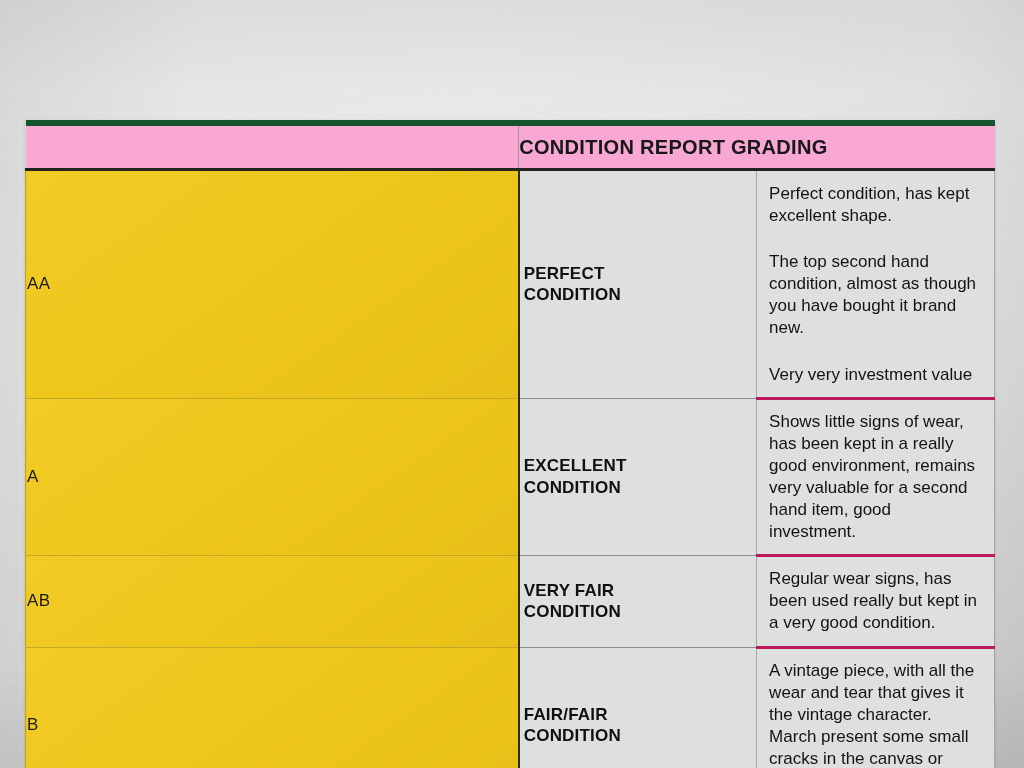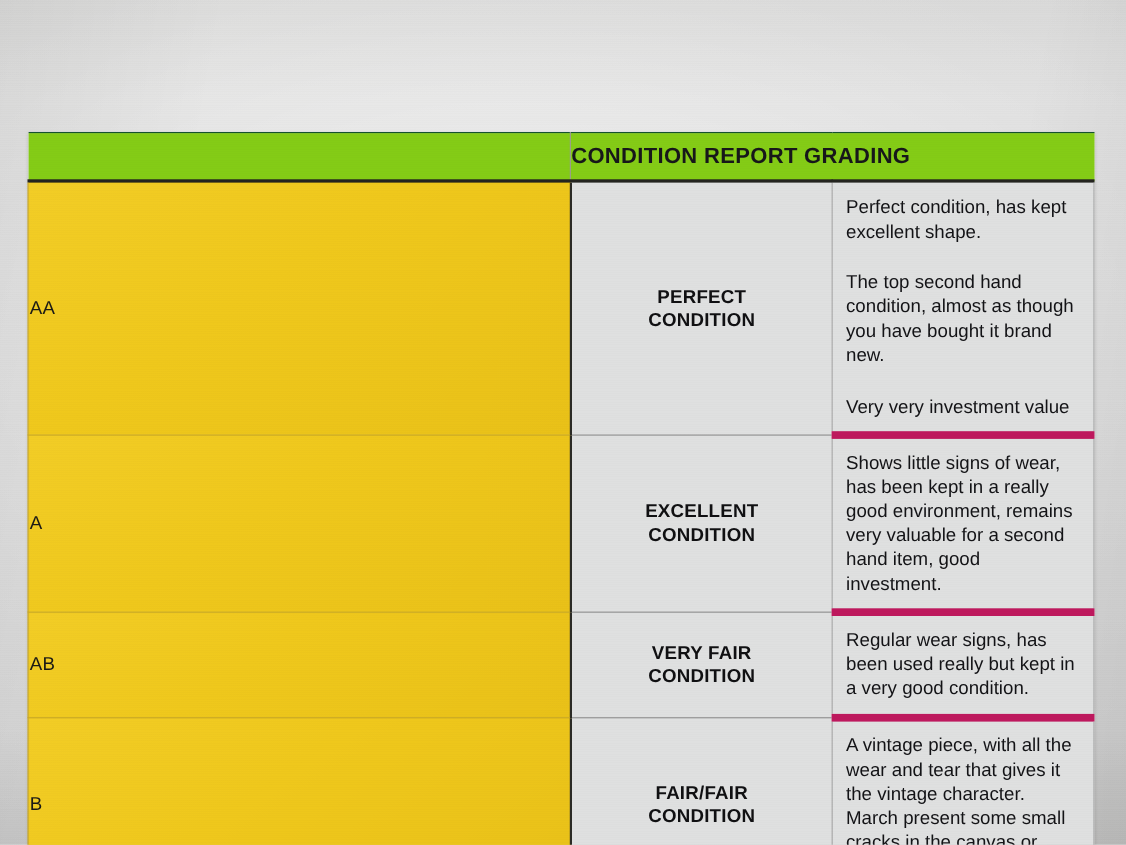--- a/index.html
+++ b/index.html
@@ -46,23 +46,23 @@
 
   .col-grade  { width: 225px; }
   .col-name   { width: 217px; }
   .col-desc   { width: 528px; }
 
   
   .table-header th {
     padding: 0;
     margin: 0;
     height: 42px;
-    background: #84cc16;
+    background: #f9a8d4;
     border-bottom: 3px solid #24241f;
-    border-top: 1px solid #14532d;
+    border-top: 6px solid #14532d;
     vertical-align: middle;
   }
   .table-header th.header-left {
     border-right: 1px solid #9d9a96;
   }
   .header-title {
     font-size: 20px;
     font-weight: bold;
     letter-spacing: 0.3px;
     color: #17171a;
@@ -86,34 +86,33 @@
     letter-spacing: 0.4px;
   }
   tbody tr:last-child .grade-cell {
     border-bottom: 1px solid #b99c1e;
   }
 
   .name-cell {
     background: #dfe0e0;
     border-right: 1px solid #a7a7a7;
     border-bottom: 1px solid #8e8e8e;
-    text-align: center;
     vertical-align: middle;
     font-size: 17px;
     font-weight: bold;
     color: #101012;
     line-height: 1.28;
     letter-spacing: 0.2px;
     padding: 6px 4px;
   }
 
   .desc-cell {
     background: #dfe0e0;
     border-right: 1px solid #a7a7a7;
-    border-bottom: 7px solid #be185d;
+    border-bottom: 3px solid #be185d;
     vertical-align: top;
     text-align: left;
     font-size: 17px;
     color: #131316;
     line-height: 1.30;
     padding: 11px 14px 11px 12px;
   }
   tbody tr:last-child .name-cell,
   tbody tr:last-child .desc-cell {
     border-bottom: 1px solid #9a9a9a;

